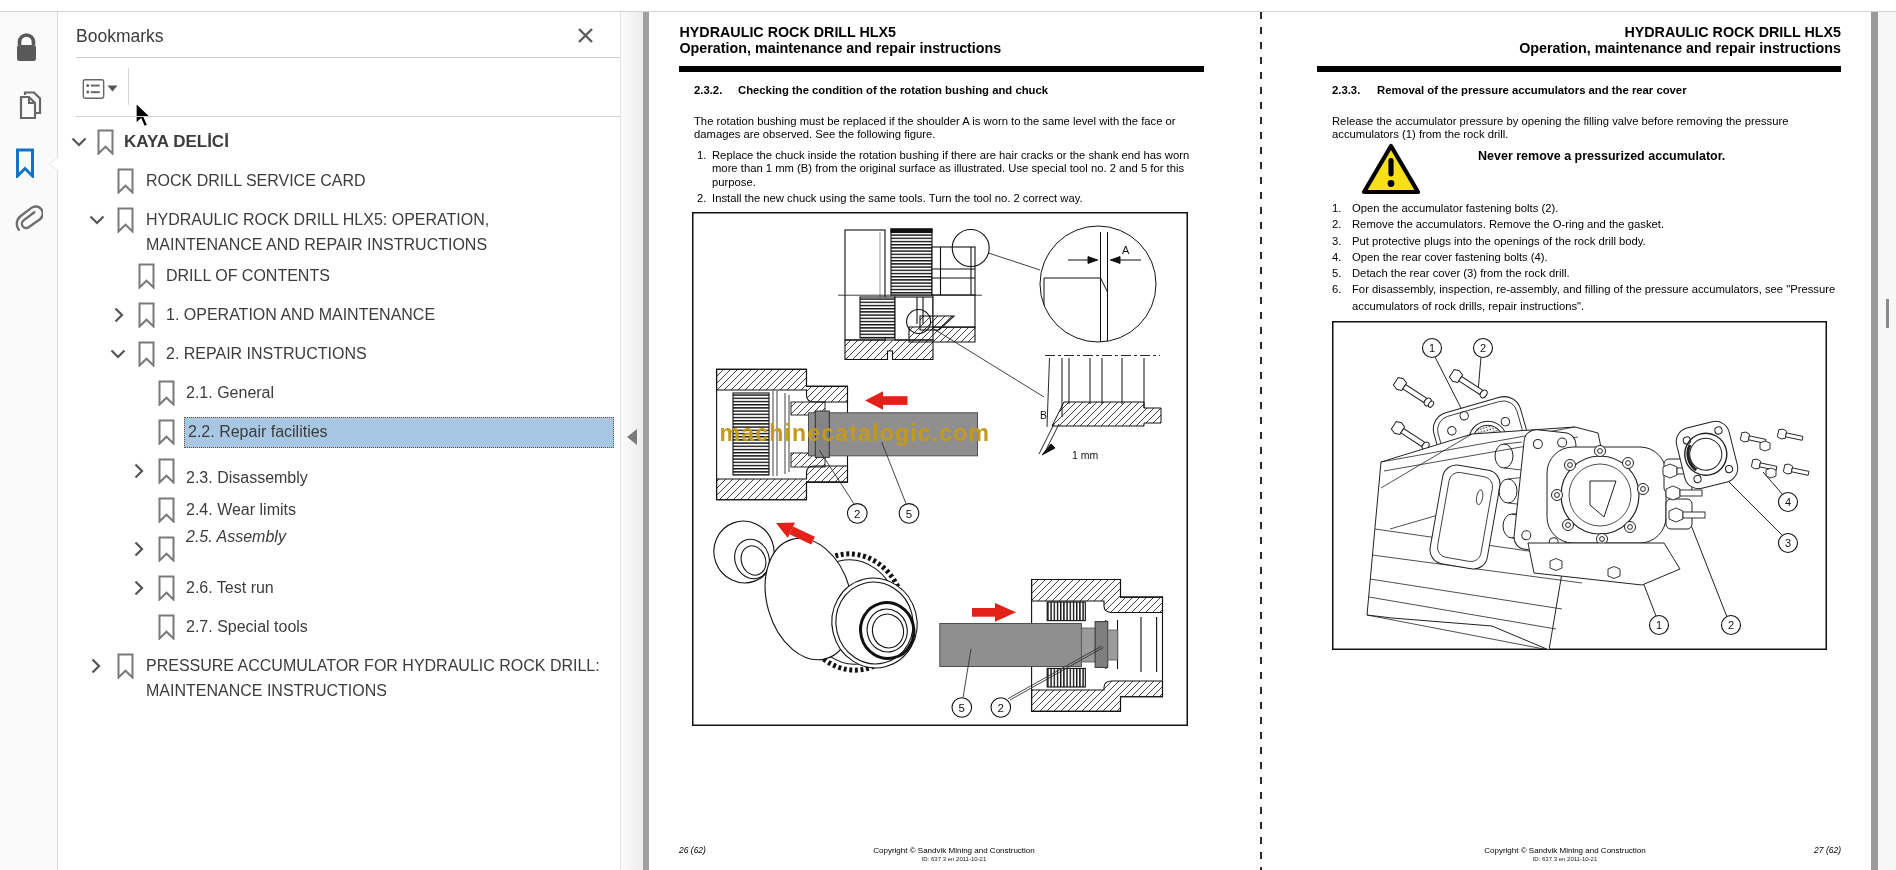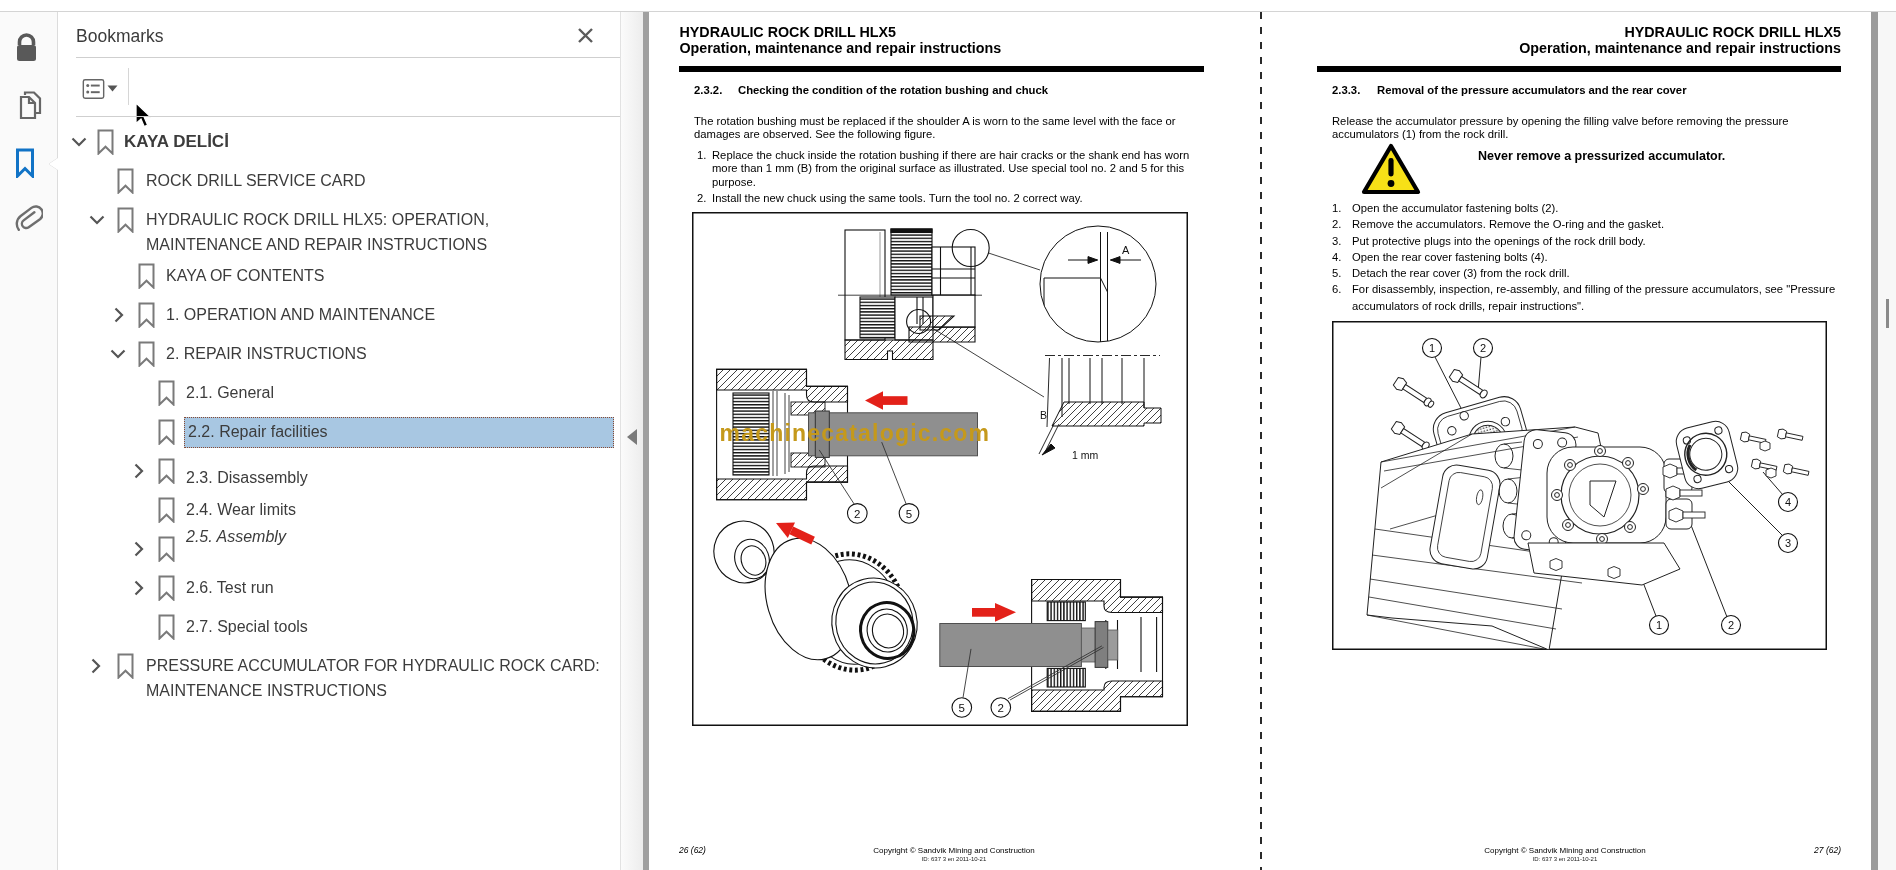--- a/index.html
+++ b/index.html
@@ -123,21 +123,21 @@
       </svg>
     <svg class="b-ic" style="left:116px;top:207px" width="19" height="26" viewBox="0 0 19 26">
         <path d="M2.5 1.5 h14 v23 l-7 -6.8 l-7 6.8 z" fill="#fff" stroke="#7a7a7a" stroke-width="2"></path>
       </svg>
     <div class="trow" style="left:146px;top:207px;">HYDRAULIC ROCK DRILL HLX5: OPERATION,</div>
     <div class="trow" style="left:146px;top:232px;">MAINTENANCE AND REPAIR INSTRUCTIONS</div>
 
     <svg class="b-ic" style="left:137px;top:263px" width="19" height="26" viewBox="0 0 19 26">
         <path d="M2.5 1.5 h14 v23 l-7 -6.8 l-7 6.8 z" fill="#fff" stroke="#7a7a7a" stroke-width="2"></path>
       </svg>
-    <div class="trow" style="left:166px;top:263px;">KAYA OF CONTENTS</div>
+    <div class="trow" style="left:166px;top:263px;">DRILL OF CONTENTS</div>
 
     <svg class="chev" style="left:114px;top:307px" width="10" height="16" viewBox="0 0 10 16">
         <path d="M1.5 1.5 L8 8 L1.5 14.5" fill="none" stroke="#555" stroke-width="2.2"></path>
       </svg>
     <svg class="b-ic" style="left:137px;top:302px" width="19" height="26" viewBox="0 0 19 26">
         <path d="M2.5 1.5 h14 v23 l-7 -6.8 l-7 6.8 z" fill="#fff" stroke="#7a7a7a" stroke-width="2"></path>
       </svg>
     <div class="trow" style="left:166px;top:302px;">1. OPERATION AND MAINTENANCE</div>
 
     <svg class="chev" style="left:110px;top:349px" width="16" height="10" viewBox="0 0 16 10">
@@ -191,21 +191,21 @@
         <path d="M2.5 1.5 h14 v23 l-7 -6.8 l-7 6.8 z" fill="#fff" stroke="#7a7a7a" stroke-width="2"></path>
       </svg>
     <div class="trow" style="left:186px;top:614px;">2.7. Special tools</div>
 
     <svg class="chev" style="left:91px;top:658px" width="10" height="16" viewBox="0 0 10 16">
         <path d="M1.5 1.5 L8 8 L1.5 14.5" fill="none" stroke="#555" stroke-width="2.2"></path>
       </svg>
     <svg class="b-ic" style="left:116px;top:653px" width="19" height="26" viewBox="0 0 19 26">
         <path d="M2.5 1.5 h14 v23 l-7 -6.8 l-7 6.8 z" fill="#fff" stroke="#7a7a7a" stroke-width="2"></path>
       </svg>
-    <div class="trow" style="left:146px;top:653px;">PRESSURE ACCUMULATOR FOR HYDRAULIC ROCK CARD:</div>
+    <div class="trow" style="left:146px;top:653px;">PRESSURE ACCUMULATOR FOR HYDRAULIC ROCK DRILL:</div>
     <div class="trow" style="left:146px;top:678px;">MAINTENANCE INSTRUCTIONS</div>
   </div>
 
   <div id="p26">
     <div class="pg-h1" style="left:679.5px;top:24px;">HYDRAULIC ROCK DRILL HLX5<br>Operation, maintenance and repair instructions</div>
     <div class="bar" style="left:679px;top:66px;width:525px;"></div>
     <div class="sect" style="left:694px;top:84px;">2.3.2.</div>
     <div class="sect" style="left:738px;top:84px;">Checking the condition of the rotation bushing and chuck</div>
     <div class="body" style="left:694px;top:114.8px;">The rotation bushing must be replaced if the shoulder A is worn to the same level with the face or<br>damages are observed. See the following figure.</div>
     <div class="body" style="left:697px;top:148.8px;">1.</div>

